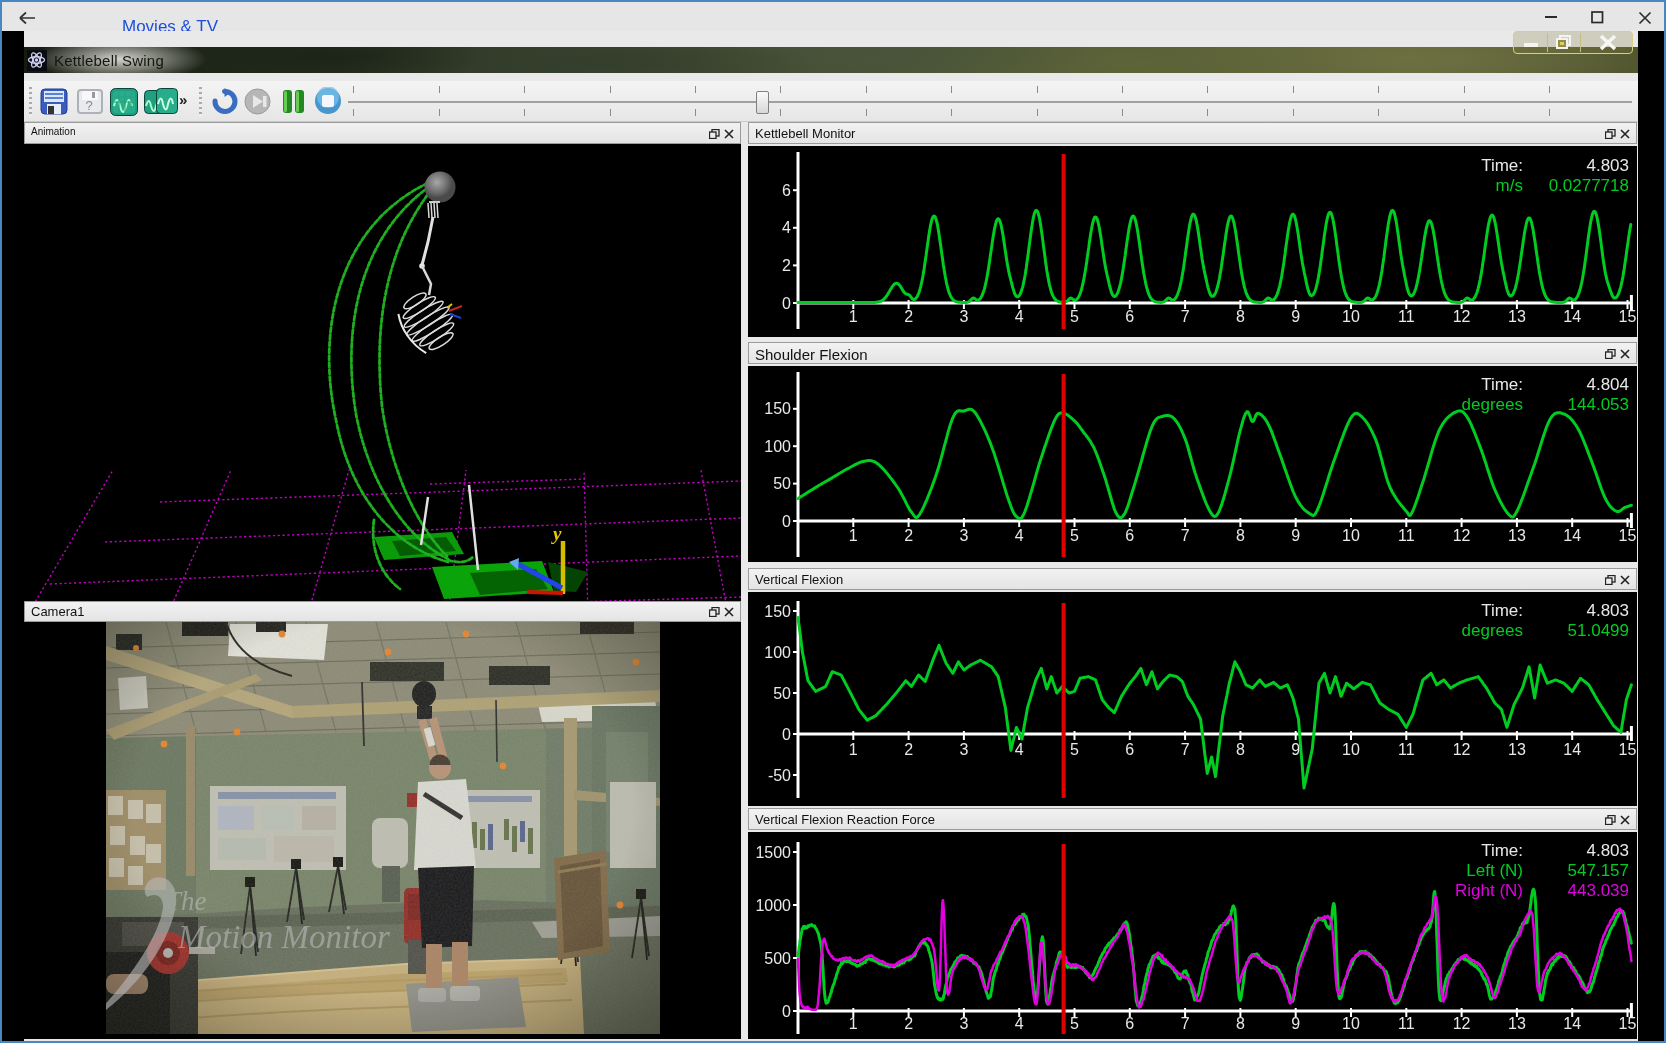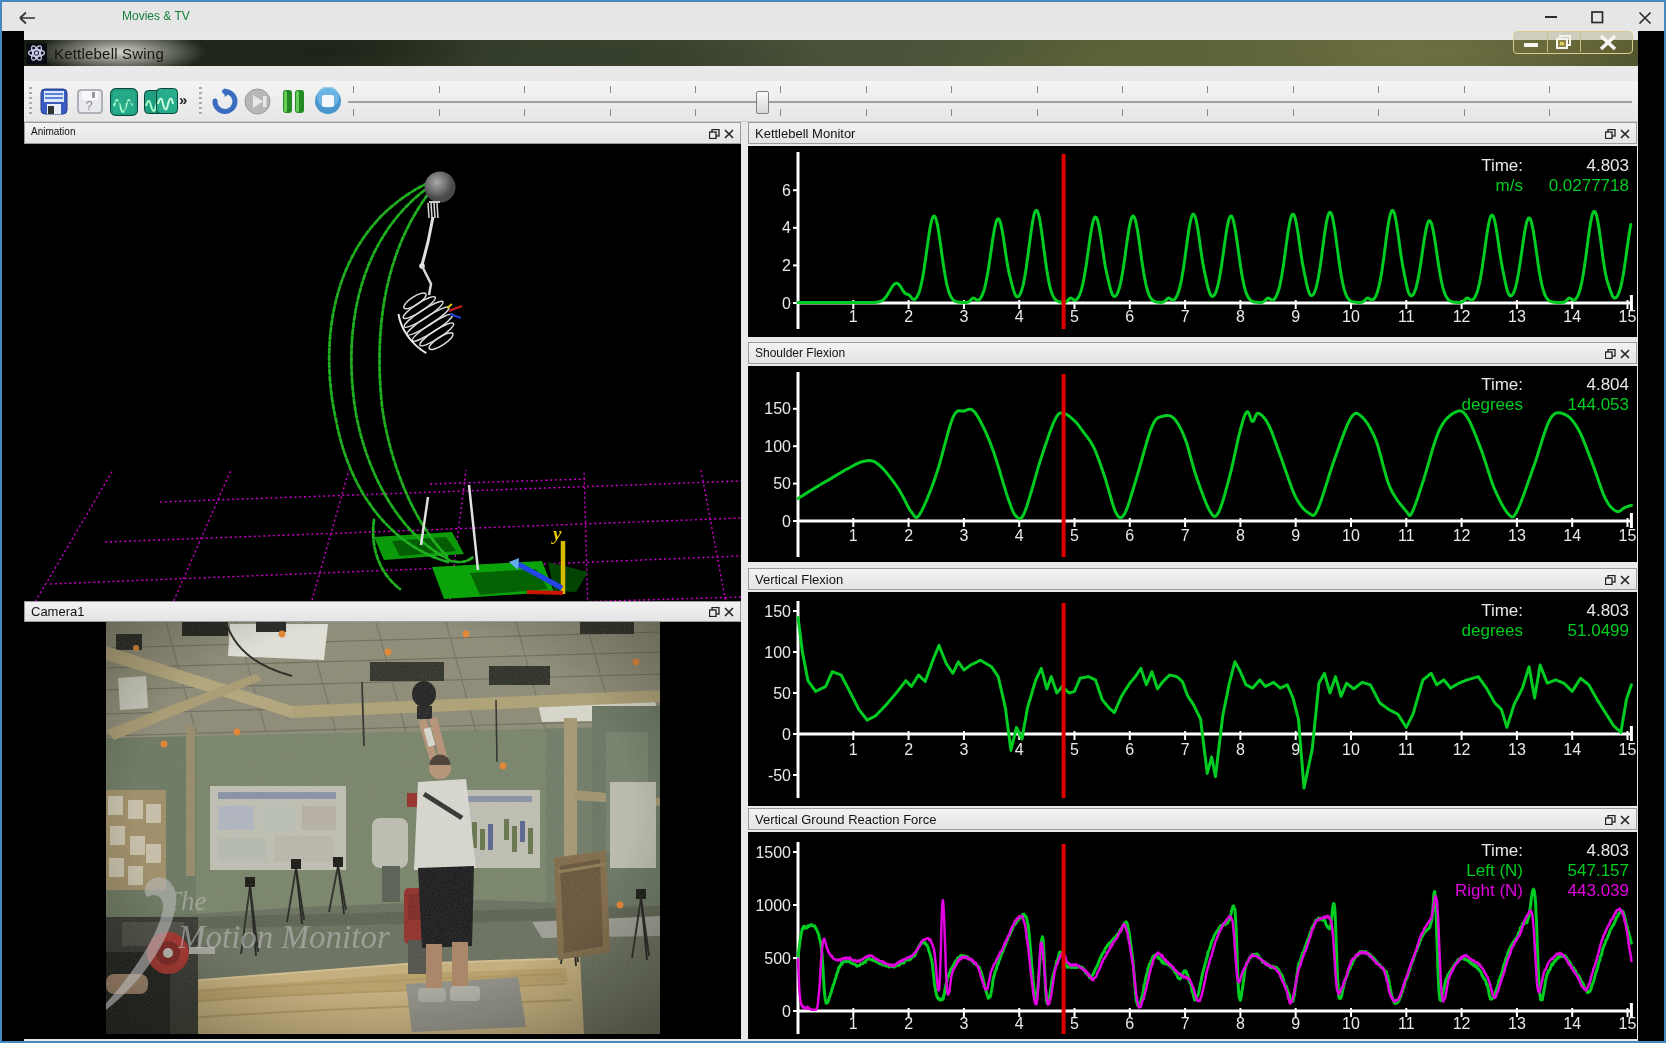--- a/index.html
+++ b/index.html
@@ -1,34 +1,34 @@
 <!DOCTYPE html>
 <html><head><meta charset="utf-8"><style>
 *{margin:0;padding:0;box-sizing:content-box}
 body{width:1666px;height:1043px;overflow:hidden;position:relative;font-family:"Liberation Sans",sans-serif;background:#000}
 #accent{position:absolute;left:0;top:0;width:1666px;height:1043px;border:2px solid #4788c2;box-sizing:border-box;z-index:50;pointer-events:none}
 #mtvbar{position:absolute;left:2px;top:2px;width:1662px;height:29px;background:#e6e6e6}
 #video{position:absolute;left:2px;top:31px;width:1662px;height:1010px;background:#000}
 #app{position:absolute;left:24px;top:31px;width:1614px;height:1010px;background:#e9e9e9}
-#apptitle{position:absolute;left:0;top:9px;width:1614px;height:26px;
+#apptitle{position:absolute;left:0;top:16px;width:1614px;height:26px;
  background:radial-gradient(115px 30px at 95px 12px, rgba(214,214,206,0.98), rgba(214,214,206,0) 76%),
  radial-gradient(200px 40px at 300px 10px, #1c2418, rgba(25,33,20,0) 80%),
  radial-gradient(300px 40px at 560px 16px, #333e2c, rgba(50,62,44,0) 80%),
  radial-gradient(260px 36px at 860px 10px, #49543a, rgba(73,84,58,0) 85%),
  radial-gradient(300px 40px at 1120px 16px, #5e6438, rgba(94,100,56,0) 85%),
  radial-gradient(280px 40px at 1380px 12px, #6d7040, rgba(109,112,64,0) 85%),
  linear-gradient(90deg, #161b12 0px, #232a1c 240px, #38402c 520px, #475036 800px, #585e36 1100px, #636740 1400px, #52562f 1614px)}
 #appicon{position:absolute;left:3px;top:3px;width:20px;height:21px;background:#0a0a12}
 #apptext{position:absolute;left:30px;top:5px;font-size:15px;color:#15150f;letter-spacing:0.2px}
 #menubar{position:absolute;left:0;top:26px;width:1614px;height:24px;background:linear-gradient(#fdfdfe,#eceef6 70%,#dfe3ef);border-bottom:1px solid #cfd2dc;box-sizing:border-box}
 #menubar span{position:absolute;top:4px;font-size:16px;color:#9c9c9c}
 #toolbar{position:absolute;left:0;top:50px;width:1614px;height:41px;background:linear-gradient(#f4f4f4,#e6e6e6);border-bottom:1px solid #cacaca;box-sizing:border-box}
 #wsp{position:absolute;left:0;top:91px;width:1614px;height:919px;background:#e9e9e9}
 .blk{position:absolute;background:#000}
-#mtv-title{position:absolute;left:120px;top:7px;font-size:12px;color:#15803d}
+#mtv-title{position:absolute;left:120px;top:15px;font-size:17px;color:#1d4ed8}
 </style></head><body>
 <div id="mtvbar">
  <svg width="18" height="14" style="position:absolute;left:16px;top:9px">
       <path d="M17,7 H2 M2,7 L8,1.5 M2,7 L8,12.5" stroke="#333" stroke-width="1.7" fill="none"></path>
     </svg>
  <div id="mtv-title">Movies &amp; TV</div>
  <div style="position:absolute;left:1543px;top:14px;width:12px;height:1.8px;background:#2a2a2a"></div>
  <svg width="13" height="13" style="position:absolute;left:1589px;top:9px">
       <rect x="1" y="1" width="10.5" height="10.5" fill="none" stroke="#2a2a2a" stroke-width="1.7"></rect>
     </svg>
@@ -175,41 +175,41 @@
     <div style="position:absolute;left:6px;top:3px;font-size:13px;color:#111">Kettlebell Monitor</div>
     <svg width="11" height="10" viewBox="0 0 11 10" style="position:absolute;right:20px;top:6px">
       <rect x="3" y="0.5" width="7" height="6.5" fill="none" stroke="#222" stroke-width="1.3"></rect>
       <rect x="0.5" y="3" width="6.5" height="6.5" fill="#ededed" stroke="#222" stroke-width="1.3"></rect>
     </svg>
     <svg width="10" height="10" viewBox="0 0 10 10" style="position:absolute;right:6px;top:6px">
       <path d="M1,1 L9,9 M9,1 L1,9" stroke="#222" stroke-width="1.6"></path>
     </svg>
   </div>
 <div style="position:absolute;left:748px;top:342px;width:889px;height:22px;background:linear-gradient(#f2f2f2,#e4e4e4);border:1px solid #9b9b9b;box-sizing:border-box;">
-    <div style="position:absolute;left:6px;top:3px;font-size:12px;color:#111">Shoulder Flexion</div>
+    <div style="position:absolute;left:6px;top:3px;font-size:15px;color:#111">Shoulder Flexion</div>
     <svg width="11" height="10" viewBox="0 0 11 10" style="position:absolute;right:20px;top:6px">
       <rect x="3" y="0.5" width="7" height="6.5" fill="none" stroke="#222" stroke-width="1.3"></rect>
       <rect x="0.5" y="3" width="6.5" height="6.5" fill="#ededed" stroke="#222" stroke-width="1.3"></rect>
     </svg>
     <svg width="10" height="10" viewBox="0 0 10 10" style="position:absolute;right:6px;top:6px">
       <path d="M1,1 L9,9 M9,1 L1,9" stroke="#222" stroke-width="1.6"></path>
     </svg>
   </div>
 <div style="position:absolute;left:748px;top:568px;width:889px;height:22px;background:linear-gradient(#f2f2f2,#e4e4e4);border:1px solid #9b9b9b;box-sizing:border-box;">
     <div style="position:absolute;left:6px;top:3px;font-size:13px;color:#111">Vertical Flexion</div>
     <svg width="11" height="10" viewBox="0 0 11 10" style="position:absolute;right:20px;top:6px">
       <rect x="3" y="0.5" width="7" height="6.5" fill="none" stroke="#222" stroke-width="1.3"></rect>
       <rect x="0.5" y="3" width="6.5" height="6.5" fill="#ededed" stroke="#222" stroke-width="1.3"></rect>
     </svg>
     <svg width="10" height="10" viewBox="0 0 10 10" style="position:absolute;right:6px;top:6px">
       <path d="M1,1 L9,9 M9,1 L1,9" stroke="#222" stroke-width="1.6"></path>
     </svg>
   </div>
 <div style="position:absolute;left:748px;top:808px;width:889px;height:22px;background:linear-gradient(#f2f2f2,#e4e4e4);border:1px solid #9b9b9b;box-sizing:border-box;">
-    <div style="position:absolute;left:6px;top:3px;font-size:13px;color:#111">Vertical Ground Reaction Force</div>
+    <div style="position:absolute;left:6px;top:3px;font-size:13px;color:#111">Vertical Flexion Reaction Force</div>
     <svg width="11" height="10" viewBox="0 0 11 10" style="position:absolute;right:20px;top:6px">
       <rect x="3" y="0.5" width="7" height="6.5" fill="none" stroke="#222" stroke-width="1.3"></rect>
       <rect x="0.5" y="3" width="6.5" height="6.5" fill="#ededed" stroke="#222" stroke-width="1.3"></rect>
     </svg>
     <svg width="10" height="10" viewBox="0 0 10 10" style="position:absolute;right:6px;top:6px">
       <path d="M1,1 L9,9 M9,1 L1,9" stroke="#222" stroke-width="1.6"></path>
     </svg>
   </div>
 <svg width="717" height="457" style="position:absolute;left:24px;top:144px;background:#000">
     <line x1="406" y1="340" x2="561" y2="335" stroke="#c400c4" stroke-width="1.4" stroke-dasharray="2.2,2.6"></line>

